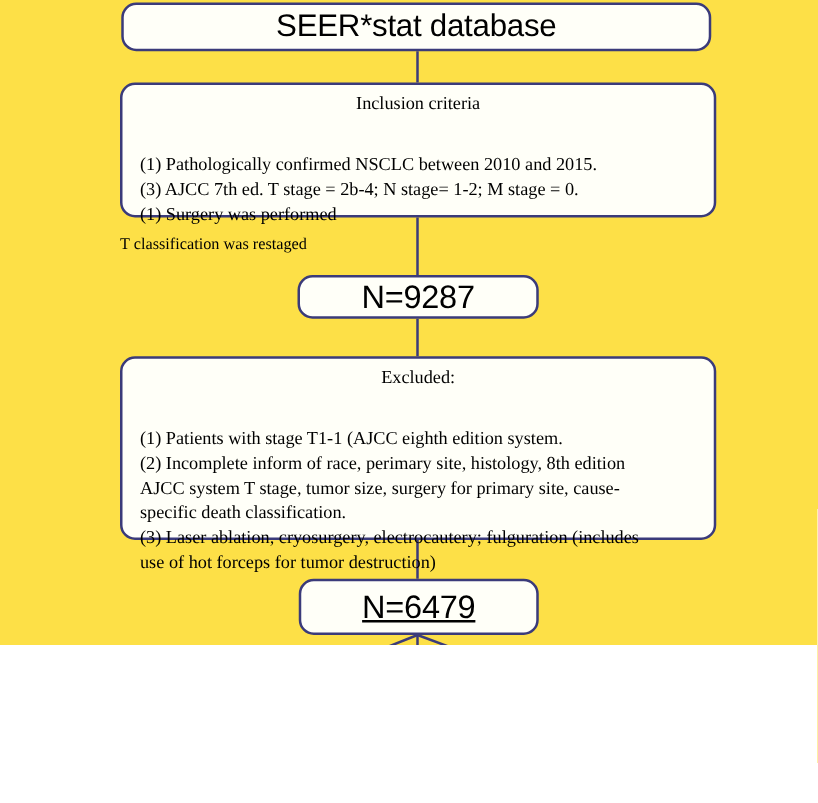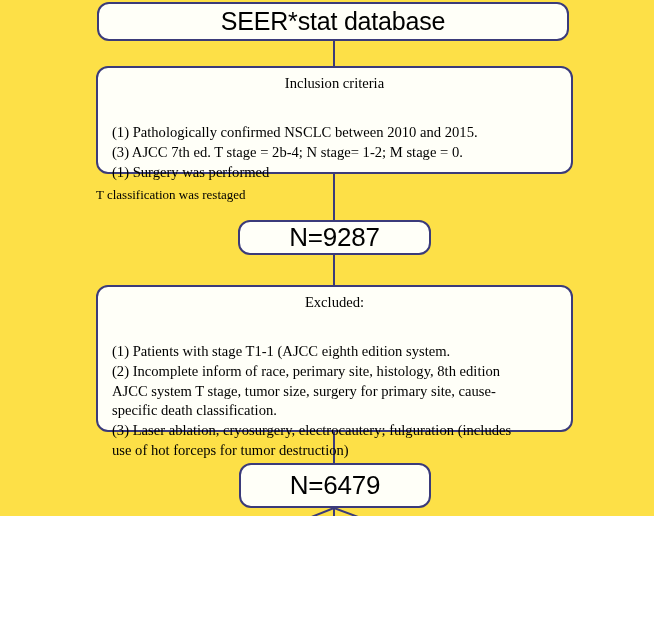--- a/index.html
+++ b/index.html
@@ -125,20 +125,21 @@
     left: 238px;
     top: 220px;
     width: 193px;
     height: 35px;
   }
   #count-box-2 {
     left: 239px;
     top: 463px;
     width: 192px;
     height: 45px;
+    text-decoration: underline;
   }
   
   #leaf-box-0 {
     left: 2px;
     top: 578px;
     width: 214px;
     height: 64px;
   }
   #leaf-box-1 {
     left: 222px;

